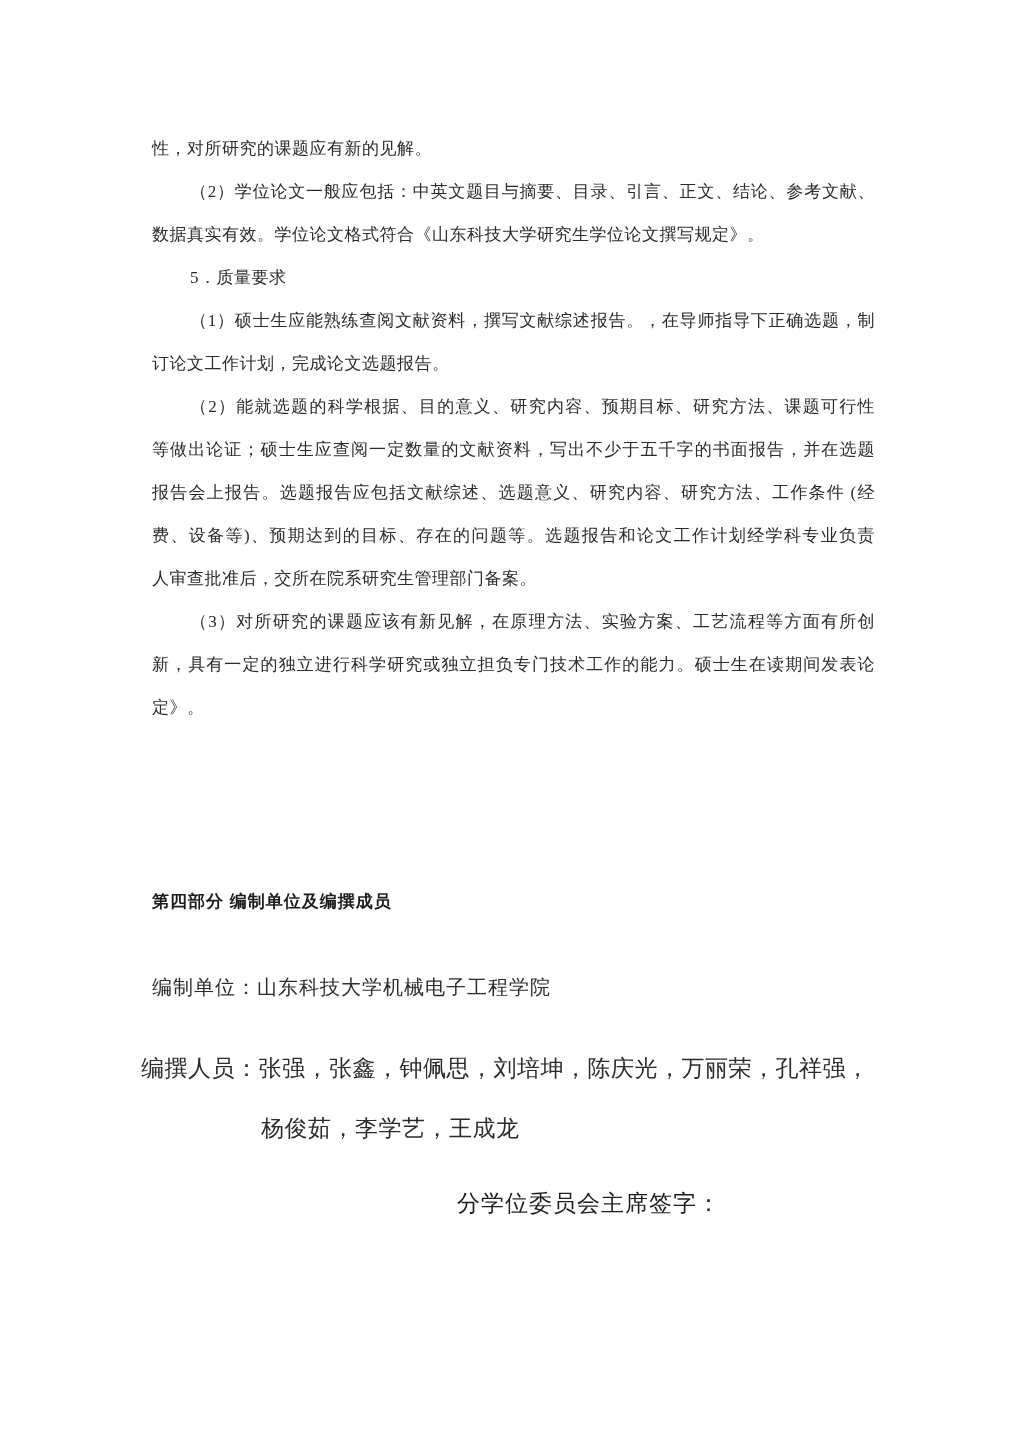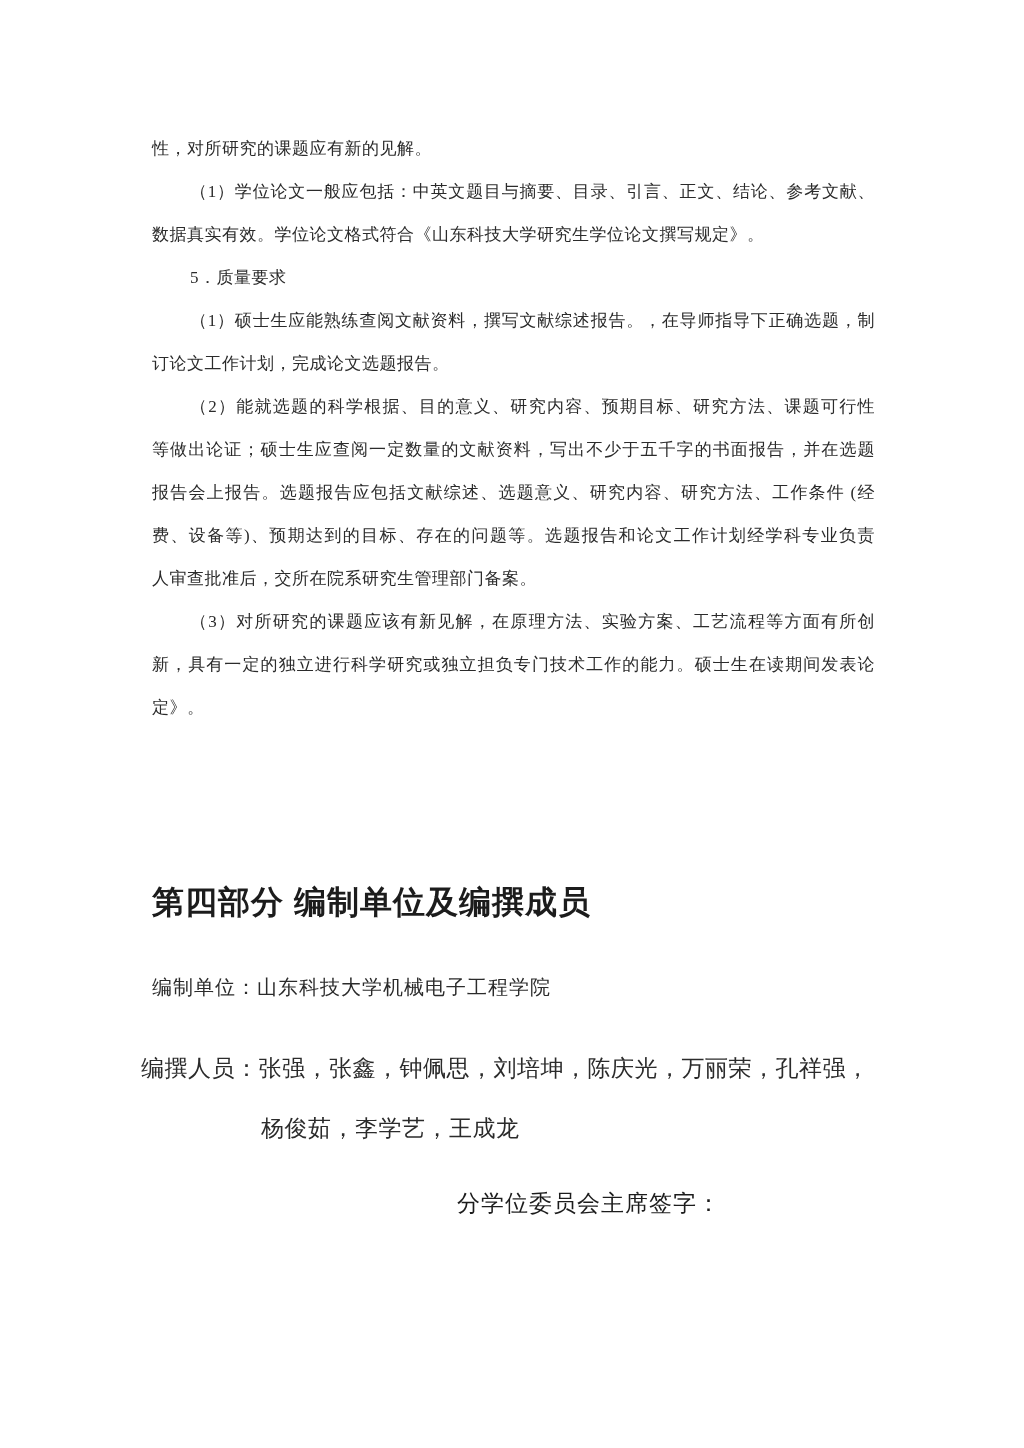--- a/index.html
+++ b/index.html
@@ -35,21 +35,21 @@
   .line.short { text-align-last: left; }
 
   
   .section-heading {
     position: absolute;
     left: 152px;
     top: 884px;
     margin: 0;
     font-family: "Liberation Sans", sans-serif;
     font-weight: bold;
-    font-size: 32px;
+    font-size: 17px;
     line-height: 36px;
     letter-spacing: 1px;
     color: #1c1c1c;
   }
 
   
   .unit-line {
     position: absolute;
     left: 152px;
     top: 969px;
@@ -86,21 +86,21 @@
     color: #1c1c1c;
   }
 </style>
 </head>
 <body>
 
 <div class="page">
 
   <div class="body-text">
       <div class="line short">性，对所研究的课题应有新的见解。</div>
-      <div class="line fill" style="padding-left: 38px;">（1）学位论文一般应包括：中英文题目与摘要、目录、引言、正文、结论、参考文献、</div>
+      <div class="line fill" style="padding-left: 38px;">（2）学位论文一般应包括：中英文题目与摘要、目录、引言、正文、结论、参考文献、</div>
       <div class="line short">数据真实有效。学位论文格式符合《山东科技大学研究生学位论文撰写规定》。</div>
       <div class="line short" style="padding-left: 38px;">5．质量要求</div>
       <div class="line fill" style="padding-left: 38px;">（1）硕士生应能熟练查阅文献资料，撰写文献综述报告。，在导师指导下正确选题，制</div>
       <div class="line short">订论文工作计划，完成论文选题报告。</div>
       <div class="line fill" style="padding-left: 38px;">（2）能就选题的科学根据、目的意义、研究内容、预期目标、研究方法、课题可行性</div>
       <div class="line fill">等做出论证；硕士生应查阅一定数量的文献资料，写出不少于五千字的书面报告，并在选题</div>
       <div class="line fill">报告会上报告。选题报告应包括文献综述、选题意义、研究内容、研究方法、工作条件 (经</div>
       <div class="line fill">费、设备等)、预期达到的目标、存在的问题等。选题报告和论文工作计划经学科专业负责</div>
       <div class="line short">人审查批准后，交所在院系研究生管理部门备案。</div>
       <div class="line fill" style="padding-left: 38px;">（3）对所研究的课题应该有新见解，在原理方法、实验方案、工艺流程等方面有所创</div>

